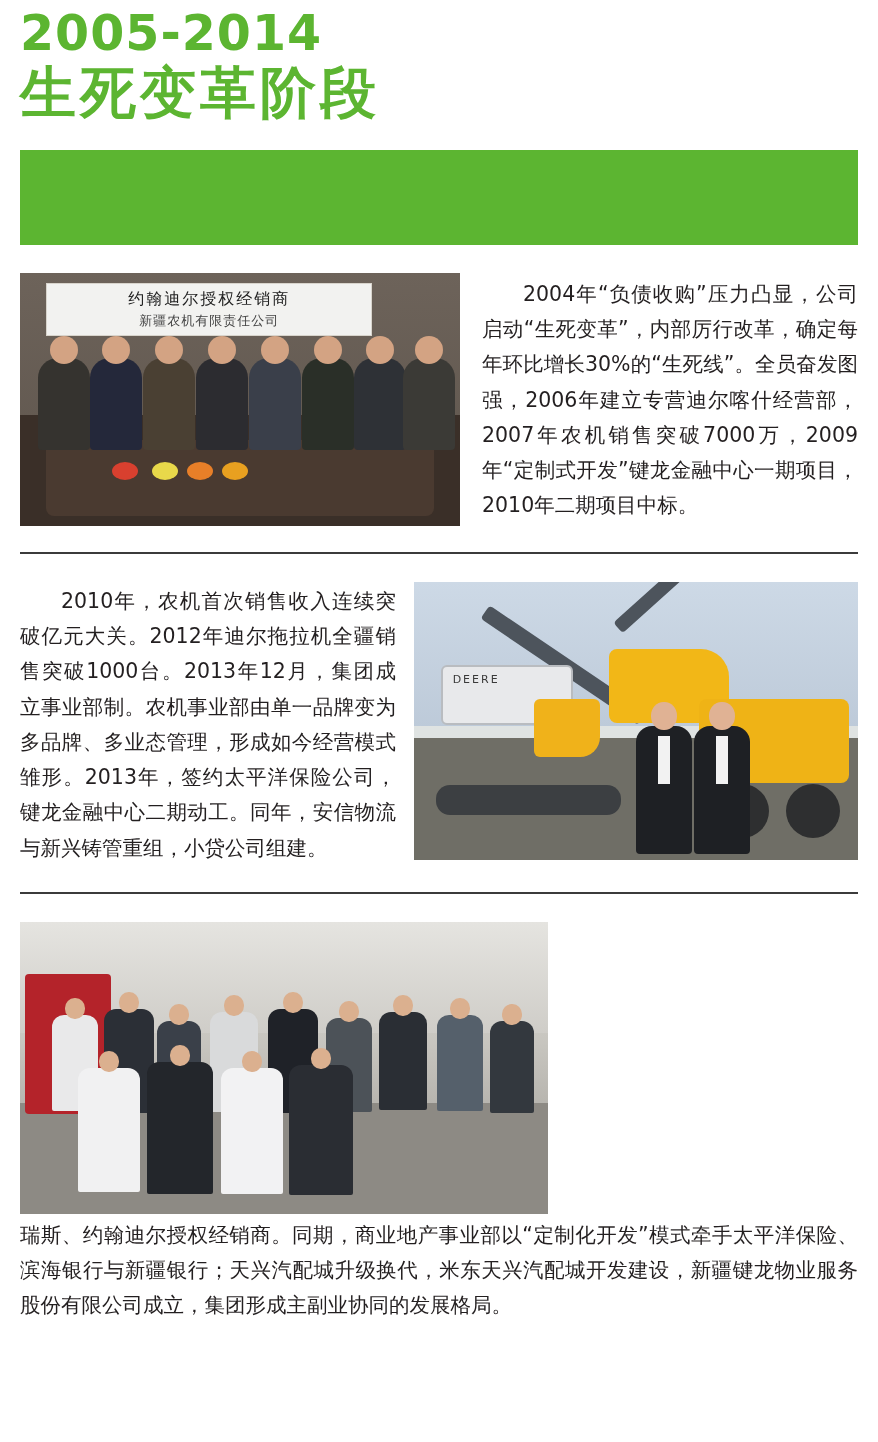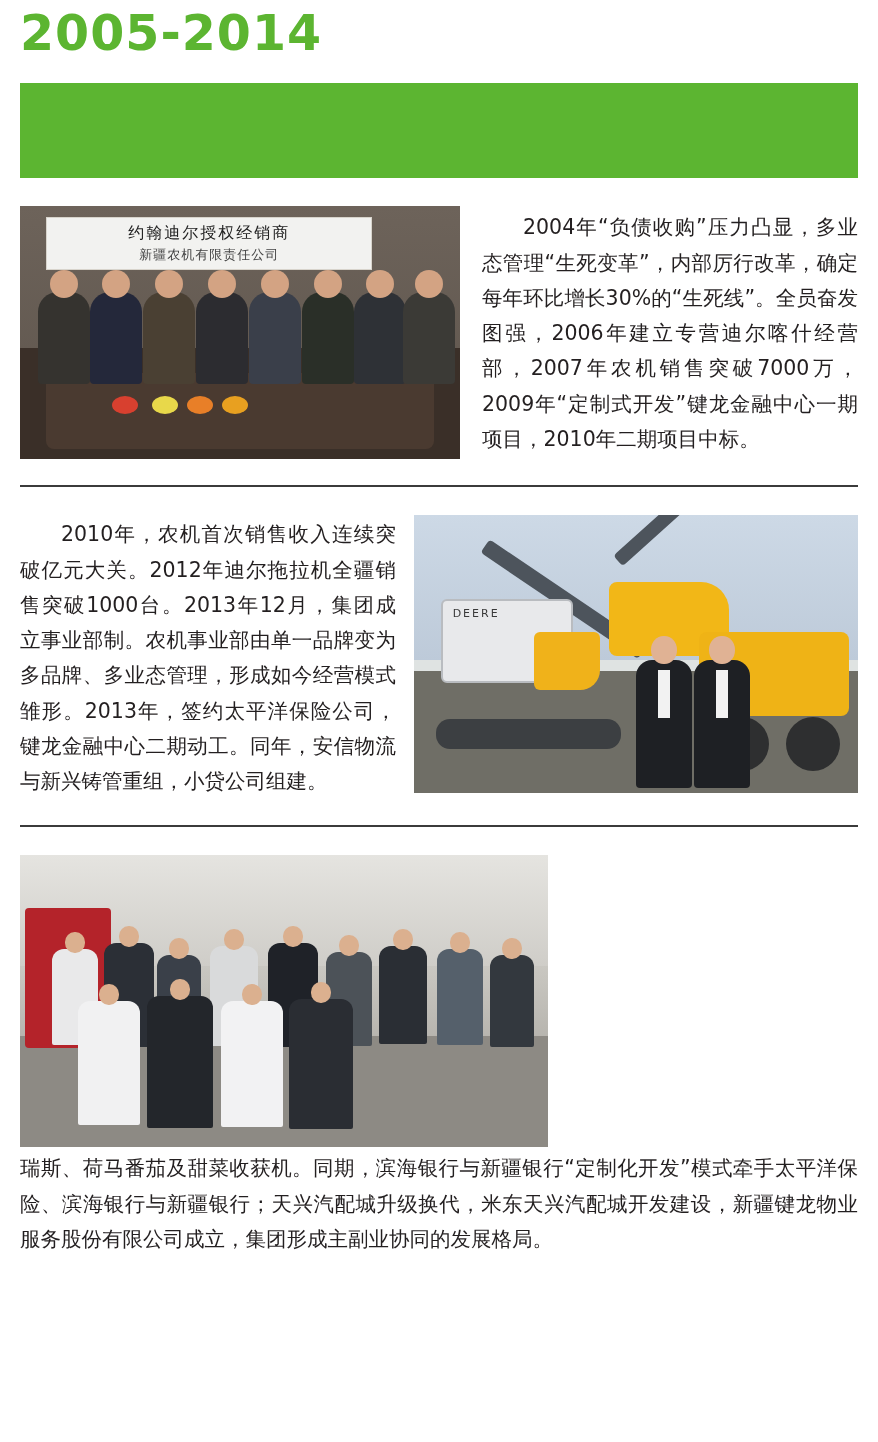--- a/index.html
+++ b/index.html
@@ -135,21 +135,21 @@
     position: absolute; left: 16%; top: 8%; width: 190px; height: 16px;
     background: #4d545c; transform: rotate(34deg); transform-origin: left center;
     border-radius: 4px;
   }
   .p2 .boom2 {
     position: absolute; left: 46%; top: 14%; width: 130px; height: 14px;
     background: #4d545c; transform: rotate(-42deg); transform-origin: left center;
     border-radius: 4px;
   }
   .p2 .cab {
-    position: absolute; left: 6%; top: 30%; width: 132px; height: 84px;
+    position: absolute; left: 6%; top: 30%; width: 132px; height: 60px;
     background: #e8e9eb; border: 2px solid #b9bcc0; border-radius: 6px;
   }
   .p2 .cab .brand {
     position: absolute; top: 6px; left: 10px; font-size: 11px; color: #3a3a3a;
     letter-spacing: 2px; font-family: "DejaVu Sans", sans-serif;
   }
   .p2 .track {
     position: absolute; left: 5%; bottom: 16%; width: 185px; height: 30px;
     background: #3c3f42; border-radius: 14px;
   }
@@ -197,20 +197,21 @@
     width: 20px; height: 21px; border-radius: 48%; background: #dbb08f;
   }
 </style>
 </head>
 <body>
 
 <div class="page">
 
   <div class="header">
     <div class="year-range">2005-2014</div>
+    <div class="phase-title">生死变革阶段</div>
     <div class="green-bar"></div>
   </div>
 
   <div class="section" id="section-one">
     <div class="photo">
       <div class="ph p1">
         <div class="banner">
           <div class="b1">约翰迪尔授权经销商</div>
           <div class="b2">新疆农机有限责任公司</div>
         </div>
@@ -223,21 +224,21 @@
         <div class="person" style="left:52%;background:#3a3f4a"></div>
         <div class="person" style="left:64%;background:#2a2f28"></div>
         <div class="person" style="left:76%;background:#2e3136"></div>
         <div class="person" style="left:87%;background:#3b3a36"></div>
         <div class="fruit" style="left:30%;background:#e8d84a"></div>
         <div class="fruit" style="left:38%;background:#e87f28"></div>
         <div class="fruit" style="left:46%;background:#e8a020"></div>
         <div class="fruit" style="left:21%;background:#d8402f"></div>
       </div>
     </div>
-    <div class="text-col indent">2004年“负债收购”压力凸显，多业态管理“生死变革”，内部厉行改革，确定每年环比增长30%的“生死线”。全员奋发图强，2006年建立专营迪尔喀什经营部，2007年农机销售突破7000万，2009年“定制式开发”键龙金融中心一期项目，2010年二期项目中标。</div>
+    <div class="text-col indent">2004年“负债收购”压力凸显，公司启动“生死变革”，内部厉行改革，确定每年环比增长30%的“生死线”。全员奋发图强，2006年建立专营迪尔喀什经营部，2007年农机销售突破7000万，2009年“定制式开发”键龙金融中心一期项目，2010年二期项目中标。</div>
   </div>
 
   <div class="divider"></div>
 
   <div class="section" id="section-two">
     <div class="text-col indent">2010年，农机首次销售收入连续突破亿元大关。2012年迪尔拖拉机全疆销售突破1000台。2013年12月，集团成立事业部制。农机事业部由单一品牌变为多品牌、多业态管理，形成如今经营模式雏形。2013年，签约太平洋保险公司，键龙金融中心二期动工。同年，安信物流与新兴铸管重组，小贷公司组建。</div>
     <div class="photo">
       <div class="ph p2">
         <div class="sky"></div>
         <div class="snow"></div>
@@ -281,15 +282,15 @@
         <div class="fig" style="left:79%;top:32%;width:46px;height:96px;background:#55606b"></div>
         <div class="fig" style="left:89%;top:34%;width:44px;height:92px;background:#33383e"></div>
         <div class="fig" style="left:11%;top:50%;width:62px;height:124px;background:#f1f1f2"></div>
         <div class="fig" style="left:24%;top:48%;width:66px;height:132px;background:#23262b"></div>
         <div class="fig" style="left:38%;top:50%;width:62px;height:126px;background:#f2f2f3"></div>
         <div class="fig" style="left:51%;top:49%;width:64px;height:130px;background:#2a2d33"></div>
       </div>
     </div>
   </div>
 
-  <div class="section-three-tail">瑞斯、荷马番茄及甜菜收获机。同期，滨海银行与新疆银行“定制化开发”模式牵手太平洋保险、滨海银行与新疆银行；天兴汽配城升级换代，米东天兴汽配城开发建设，新疆键龙物业服务股份有限公司成立，集团形成主副业协同的发展格局。</div>
+  <div class="section-three-tail">瑞斯、约翰迪尔授权经销商。同期，商业地产事业部以“定制化开发”模式牵手太平洋保险、滨海银行与新疆银行；天兴汽配城升级换代，米东天兴汽配城开发建设，新疆键龙物业服务股份有限公司成立，集团形成主副业协同的发展格局。</div>
 
 </div>
 
 </body></html>

